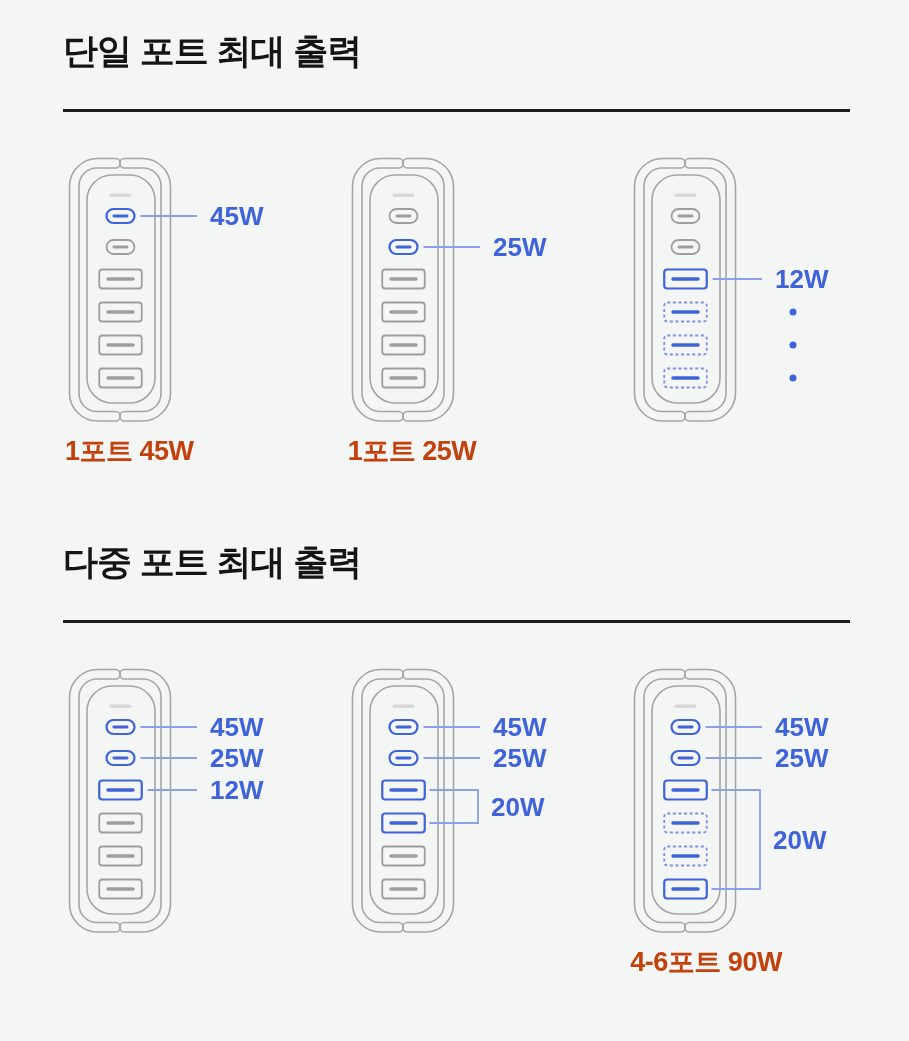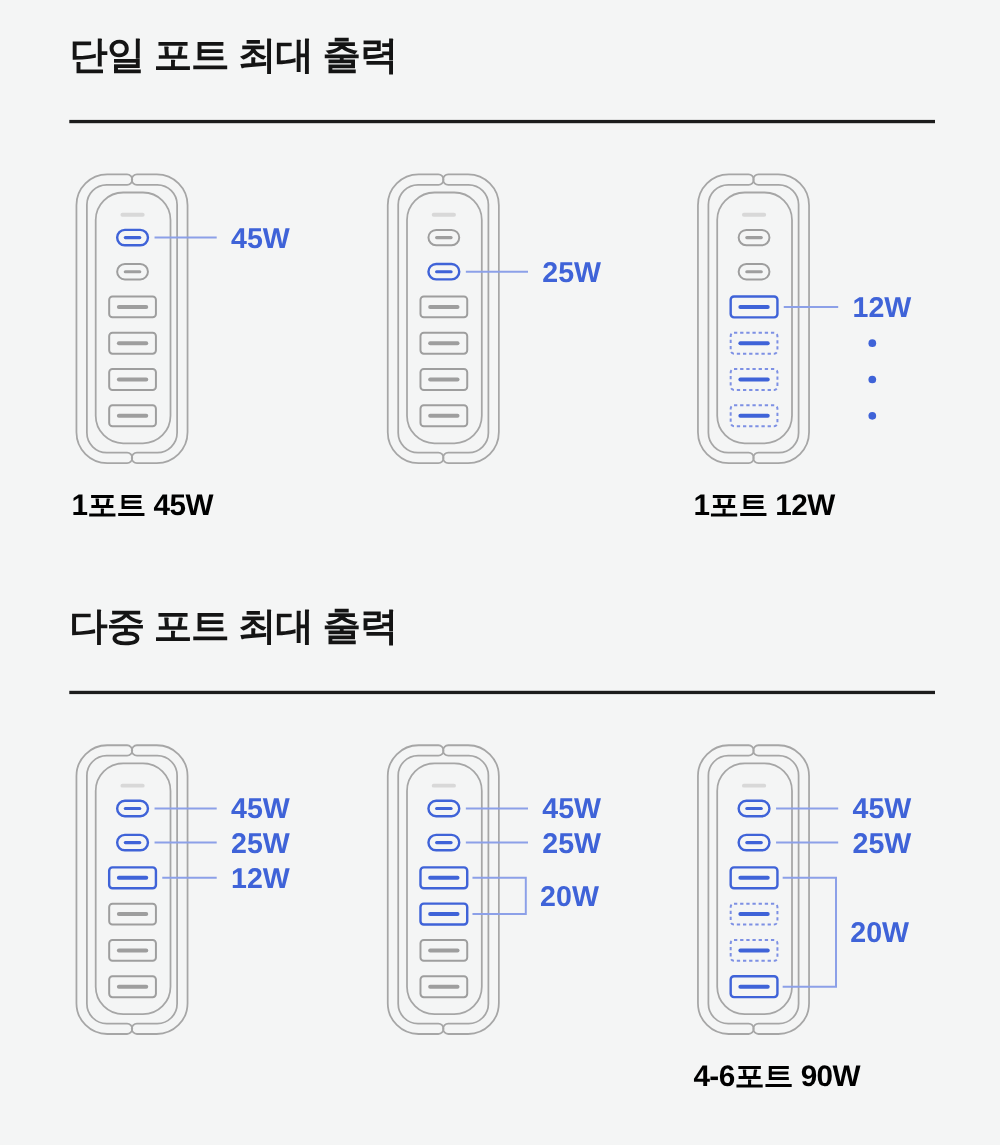--- a/index.html
+++ b/index.html
@@ -18,22 +18,22 @@
     margin:34px 0 0 63px;
     width:787px;height:3px;background:#1c1c1c;
   }
   .figrow{
     display:flex;gap:3px;
     margin-top:39px;padding-left:64px;
   }
   .figcell{width:293px;margin:0;padding:0;}
   .figcell svg{display:block;width:226px;height:278px;}
   .caption{
-    margin-top:12px;margin-left:1px;
-    font-size:27px;font-weight:700;color:#000000;
+    margin-top:4px;margin-left:1px;
+    font-size:27px;font-weight:700;color:#c2410c;
     letter-spacing:-0.5px;white-space:nowrap;
   }
   .section-multi{margin-top:68px;}
 </style>
 </head>
 <body>
 
 <main>
 
   <section>
@@ -89,20 +89,21 @@
               <rect x="31.25" y="145.5" width="42.5" height="19" rx="3" fill="none" stroke="#9e9e9e" stroke-width="1.8"></rect>
             <rect x="38.25" y="153.2" width="28.5" height="3.6" rx="1.8" fill="#9e9e9e"></rect>
               <rect x="31.25" y="178.5" width="42.5" height="19" rx="3" fill="none" stroke="#9e9e9e" stroke-width="1.8"></rect>
             <rect x="38.25" y="186.2" width="28.5" height="3.6" rx="1.8" fill="#9e9e9e"></rect>
               <rect x="31.25" y="211.5" width="42.5" height="19" rx="3" fill="none" stroke="#9e9e9e" stroke-width="1.8"></rect>
             <rect x="38.25" y="219.2" width="28.5" height="3.6" rx="1.8" fill="#9e9e9e"></rect>
               <line x1="72.5" y1="90" x2="129" y2="90" stroke="#8ca0e8" stroke-width="1.8"></line>
             <text x="142" y="99" font-size="26" font-weight="bold" fill="#3f63d8">25W</text>
             </g>
           </svg>
+        <figcaption class="caption">1포트 25W</figcaption>
       </figure>
       <figure class="figcell">
         <svg viewBox="0 0 226 278">
             <g transform="translate(4,6)">
               <path fill="none" stroke="#a6a6a6" stroke-width="1.6" d="M 47.5 1.5 H 29.5 A 28 28 0 0 0 1.5 29.5 V 236 A 28 28 0 0 0 29.5 264 H 47.5
               A 4.75 4.75 0 0 0 47.5 254.5 H 29 A 18 18 0 0 1 11 236.5 V 29 A 18 18 0 0 1 29 11 H 47.5
               A 4.75 4.75 0 0 0 47.5 1.5 Z"></path>
               <path fill="none" stroke="#a6a6a6" stroke-width="1.6" d="M 56.5 1.5 H 74.5 A 28 28 0 0 1 102.5 29.5 V 236 A 28 28 0 0 1 74.5 264 H 56.5
               A 4.75 4.75 0 0 1 56.5 254.5 H 75 A 18 18 0 0 0 93 236.5 V 29 A 18 18 0 0 0 75 11 H 56.5
               A 4.75 4.75 0 0 1 56.5 1.5 Z"></path>
@@ -120,21 +121,20 @@
             <rect x="38.25" y="186.2" width="28.5" height="3.6" rx="1.8" fill="#3f63d8"></rect>
               <rect x="31.25" y="211.5" width="42.5" height="19" rx="3" fill="none" stroke="#7d90e4" stroke-width="1.8" stroke-dasharray="3 2.6"></rect>
             <rect x="38.25" y="219.2" width="28.5" height="3.6" rx="1.8" fill="#3f63d8"></rect>
               <line x1="79.5" y1="122" x2="129" y2="122" stroke="#8ca0e8" stroke-width="1.8"></line>
             <text x="142" y="131" font-size="26" font-weight="bold" fill="#3f63d8">12W</text>
               <circle cx="160" cy="155" r="3.5" fill="#3f63d8"></circle>
               <circle cx="160" cy="188" r="3.5" fill="#3f63d8"></circle>
               <circle cx="160" cy="221" r="3.5" fill="#3f63d8"></circle>
             </g>
           </svg>
-        <figcaption class="caption">1포트 12W</figcaption>
       </figure>
     </div>
   </section>
 
   <section class="section-multi">
     <h2 class="heading">다중 포트 최대 출력</h2>
     <div class="divider"></div>
     <div class="figrow">
       <figure class="figcell">
         <svg viewBox="0 0 226 278">

